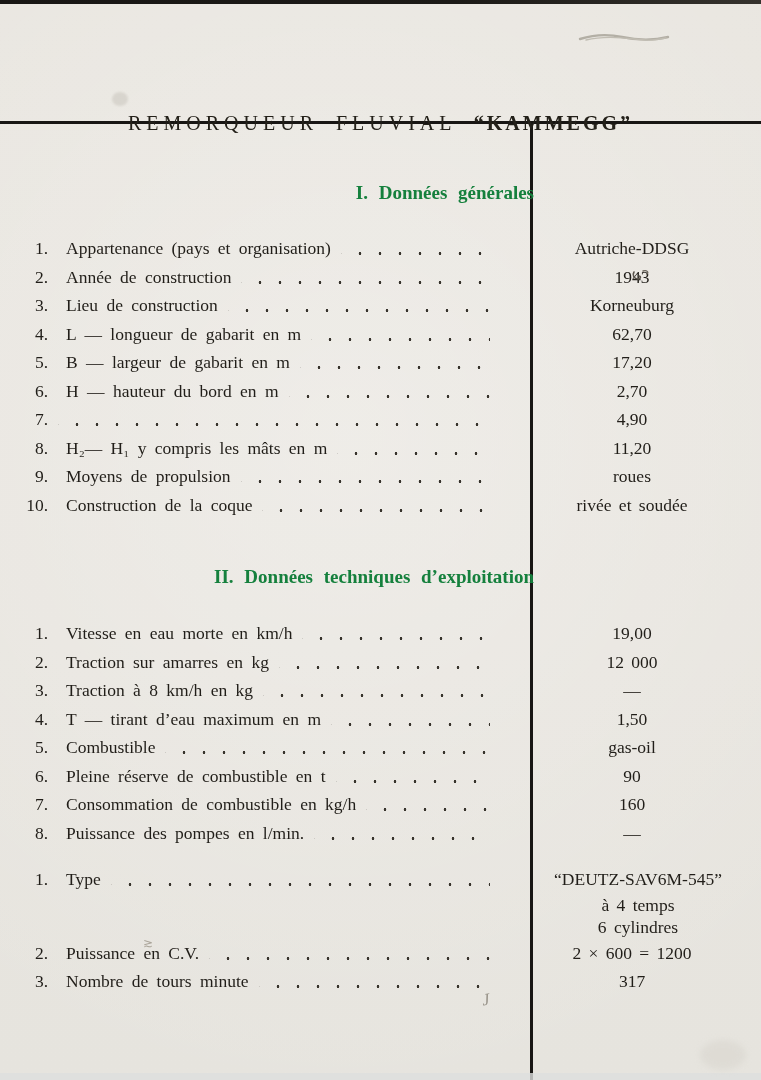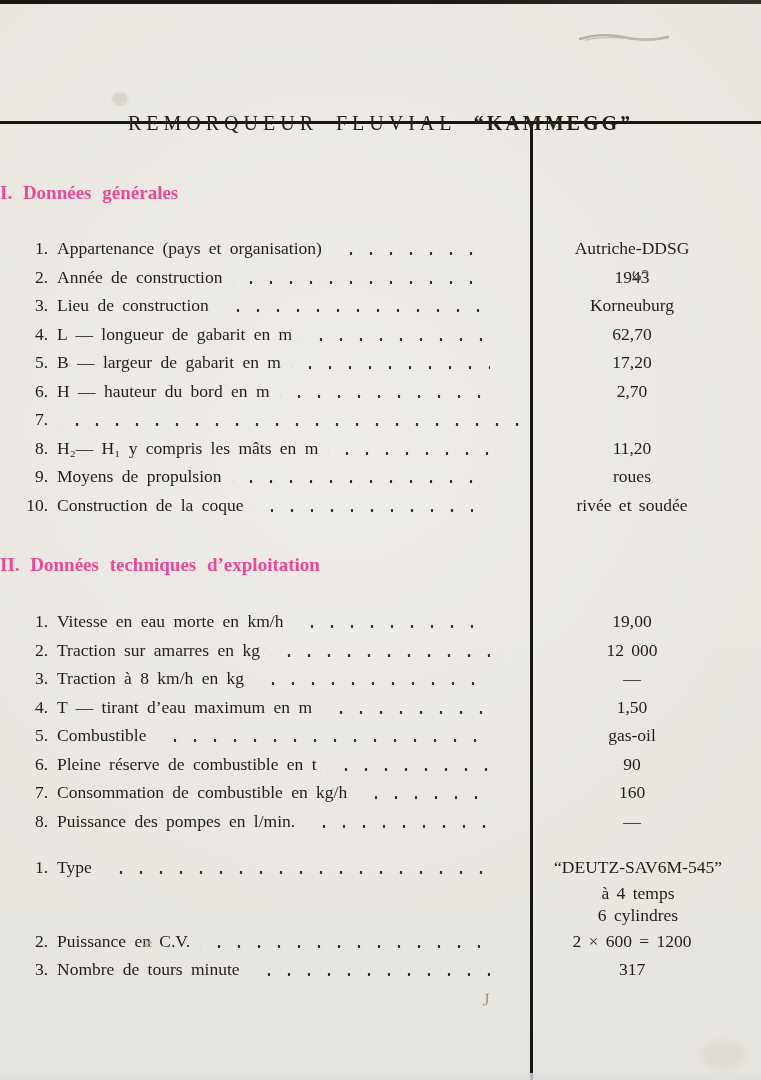--- a/index.html
+++ b/index.html
@@ -19,33 +19,33 @@
   .bottom-edge { position:absolute; bottom:0; left:0; width:761px; height:7px; background:#dddedd; opacity:.8; }
 
   
   header { position:absolute; top:76px; left:0; width:761px; text-align:center;margin-top:36px; }
   h1 { margin:0; font-size:20px; font-weight:normal; letter-spacing:5px; word-spacing:8px; white-space:nowrap; color:#232019; }
   h1 .vessel { font-weight:bold; letter-spacing:3px; }
 
   
   #sections { position:absolute; top:124px; left:0; width:761px; }
   section { display:block; }
-  .heading { margin:0; width:534px; text-align:left; font-size:19px; font-weight:bold; line-height:26px; word-spacing:6px; color:#ec4899; }
+  .heading { margin:0; width:534px; text-align:right; font-size:19px; font-weight:bold; line-height:26px; word-spacing:6px; color:#15803d; }
   section:nth-of-type(1) .heading { margin-top:56px; }
-  section:nth-of-type(2) .heading { margin-top:33px; }
+  section:nth-of-type(2) .heading { margin-top:45px; }
   section:nth-of-type(3) .heading { margin-top:37px; }
   section:nth-of-type(1) .rows { margin-top:28px; }
   section:nth-of-type(2) .rows { margin-top:29px; }
   section:nth-of-type(3) .rows { margin-top:18px; }
 
   .row { display:flex; width:761px; height:28.5px; line-height:28.5px; font-size:17.5px; }
   .row.multi { height:auto; }
   .left { display:flex; width:534px; box-sizing:border-box; padding-left:8px; padding-right:13px; }
   .num { width:40px; text-align:right; flex:none; }
-  .label { margin-left:9px; white-space:nowrap; word-spacing:4px; flex:none; }
+  .label { margin-left:18px; white-space:nowrap; word-spacing:4px; flex:none; }
   .dots {
     flex:1; margin-left:10px;
     background-image:radial-gradient(circle, #38342d 1.25px, rgba(0,0,0,0) 1.55px);
     background-size:20px 5px; background-repeat:repeat-x; background-position:9px 17px;
   }
   .row.multi .dots { background-position:9px 17px; }
   .value { width:258px; flex:none; text-align:center; word-spacing:3px; }
   .value-line { line-height:28.5px;padding-left:12px; }
   .value-line + .value-line { line-height:22.5px; }
 
@@ -126,20 +126,21 @@
       <span class="dots"></span>
     </span>
     <span class="value">2,70</span>
   </div>
 
   <div class="row">
     <span class="left">
       <span class="num">7.</span>
       <span class="dots"></span>
     </span>
+    <span class="value">4,90</span>
   </div>
 
   <div class="row">
     <span class="left">
       <span class="num">8.</span>
       <span class="label">H₂— H₁ y compris les mâts en m</span>
       <span class="dots"></span>
     </span>
     <span class="value">11,20</span>
   </div>

